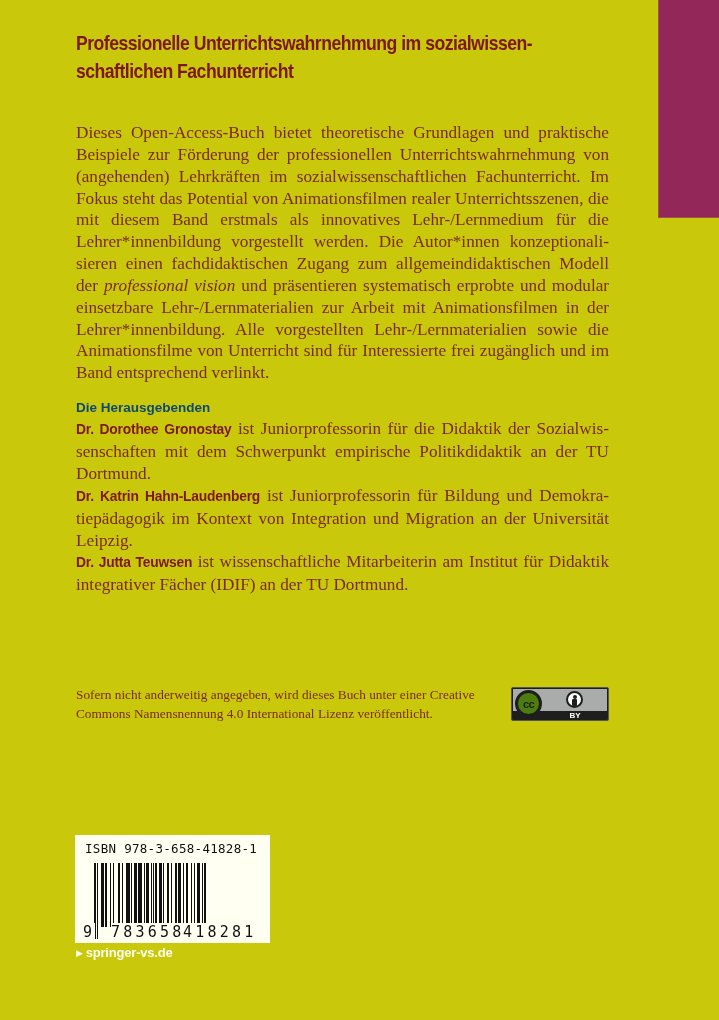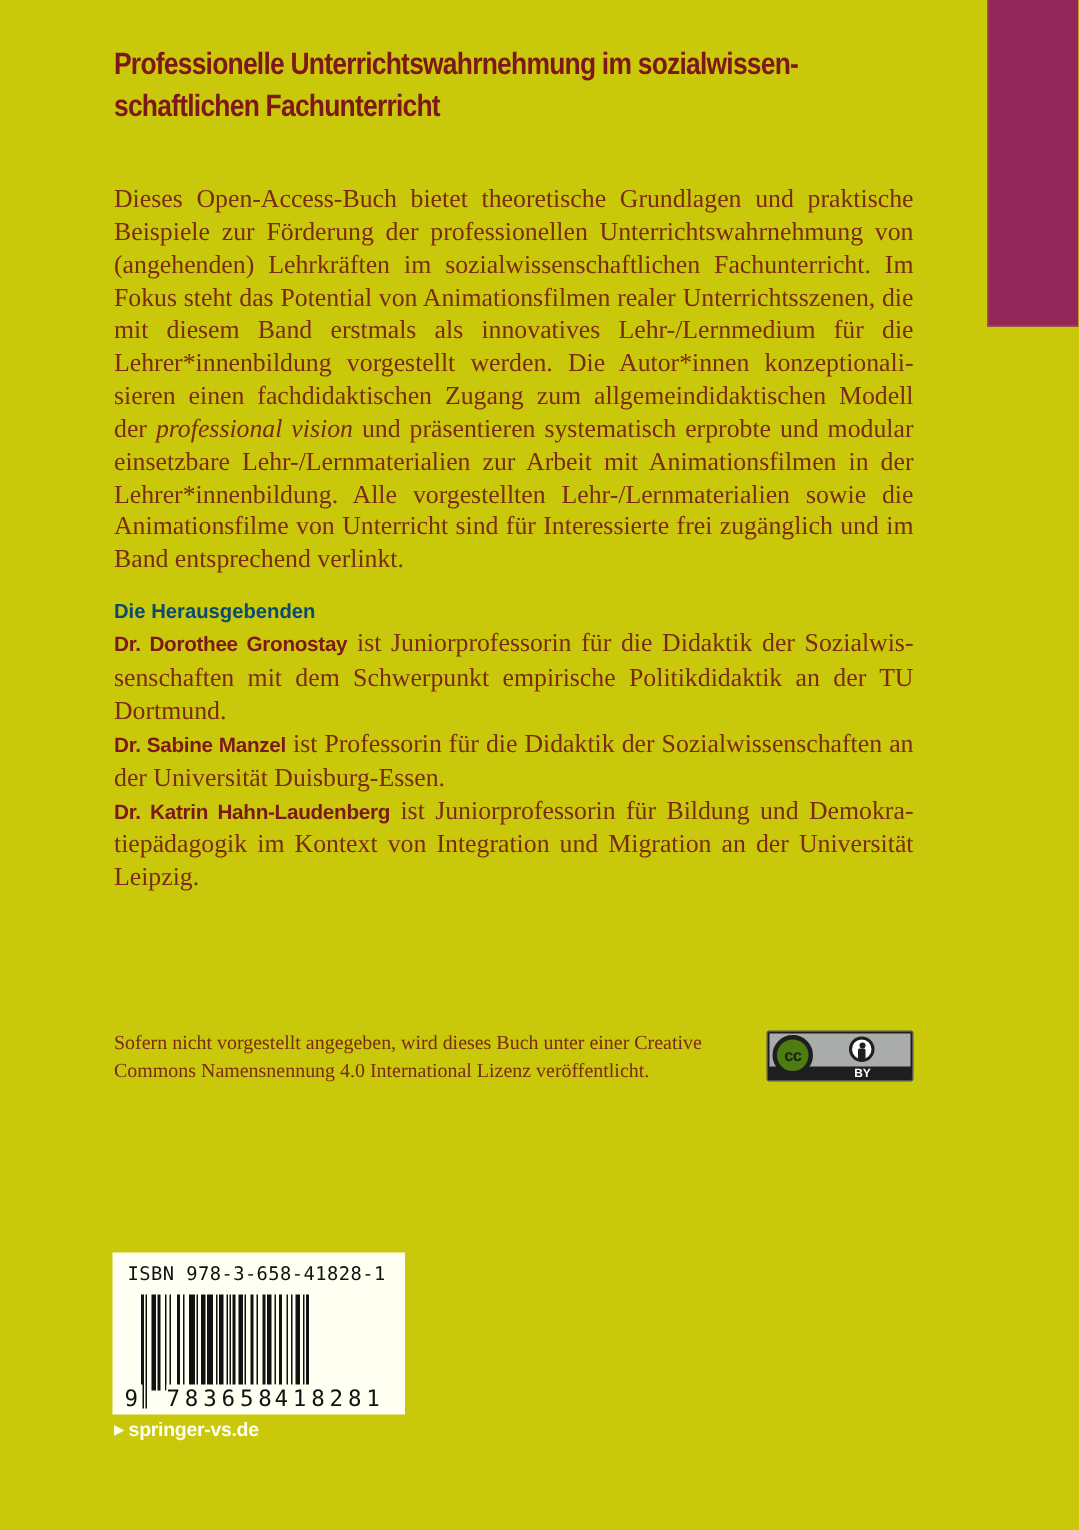--- a/index.html
+++ b/index.html
@@ -125,26 +125,26 @@
 <div class="title">
   <div>Professionelle Unterrichtswahrnehmung im sozialwissen-</div>
   <div>schaftlichen Fachunterricht</div>
 </div>
 
 <p class="body-text"><span>Dieses Open-Access-Buch bietet theoretische Grundlagen und praktische Beispiele zur Förderung der professionellen Unterrichtswahrnehmung von (angehenden) Lehrkräften im sozialwissenschaftlichen Fachunterricht. Im Fokus steht das Potential von Animationsfilmen realer Unterrichtsszenen, die mit diesem Band erstmals als innovatives Lehr-/Lernmedium für die Lehrer*innenbildung vorgestellt werden. Die Autor*innen konzeptionali­sieren einen fachdidaktischen Zugang zum allgemeindidaktischen Modell der </span><em>professional vision</em><span> und präsentieren systematisch erprobte und modular einsetzbare Lehr-/Lernmaterialien zur Arbeit mit Animationsfilmen in der Lehrer*innenbildung. Alle vorgestellten Lehr-/Lernmaterialien sowie die Animationsfilme von Unterricht sind für Interessierte frei zugänglich und im Band entsprechend verlinkt.</span></p>
 
 <div class="editors">
   <span class="heading">Die Herausgebenden</span>
   <p><span class="name">Dr. Dorothee Gronostay</span><span> ist Juniorprofessorin für die Didaktik der Sozialwis­senschaften mit dem Schwerpunkt empirische Politikdidaktik an der TU Dortmund.</span></p>
-  <p><span class="name">Dr. Sabine Manzel</span><span> ist Professorin für die Didaktik der Sozialwissenschaften an der Universität Duisburg-Essen.</span></p>
   <p><span class="name">Dr. Katrin Hahn-Laudenberg</span><span> ist Juniorprofessorin für Bildung und Demokra­tiepädagogik im Kontext von Integration und Migration an der Universität Leipzig.</span></p>
+  <p><span class="name">Dr. Jutta Teuwsen</span><span> ist wissenschaftliche Mitarbeiterin am Institut für Didaktik integrativer Fächer (IDIF) an der TU Dortmund.</span></p>
 </div>
 
 <div class="license">
-  <div>Sofern nicht vorgestellt angegeben, wird dieses Buch unter einer Creative</div>
+  <div>Sofern nicht anderweitig angegeben, wird dieses Buch unter einer Creative</div>
   <div>Commons Namensnennung 4.0 International Lizenz veröffentlicht.</div>
 </div>
 
 <div class="cc-badge">
   <div class="upper"></div>
   <div class="cc-circle">
       <span>cc</span>
     </div>
   <div class="by-circle">
     <div class="head"></div>

